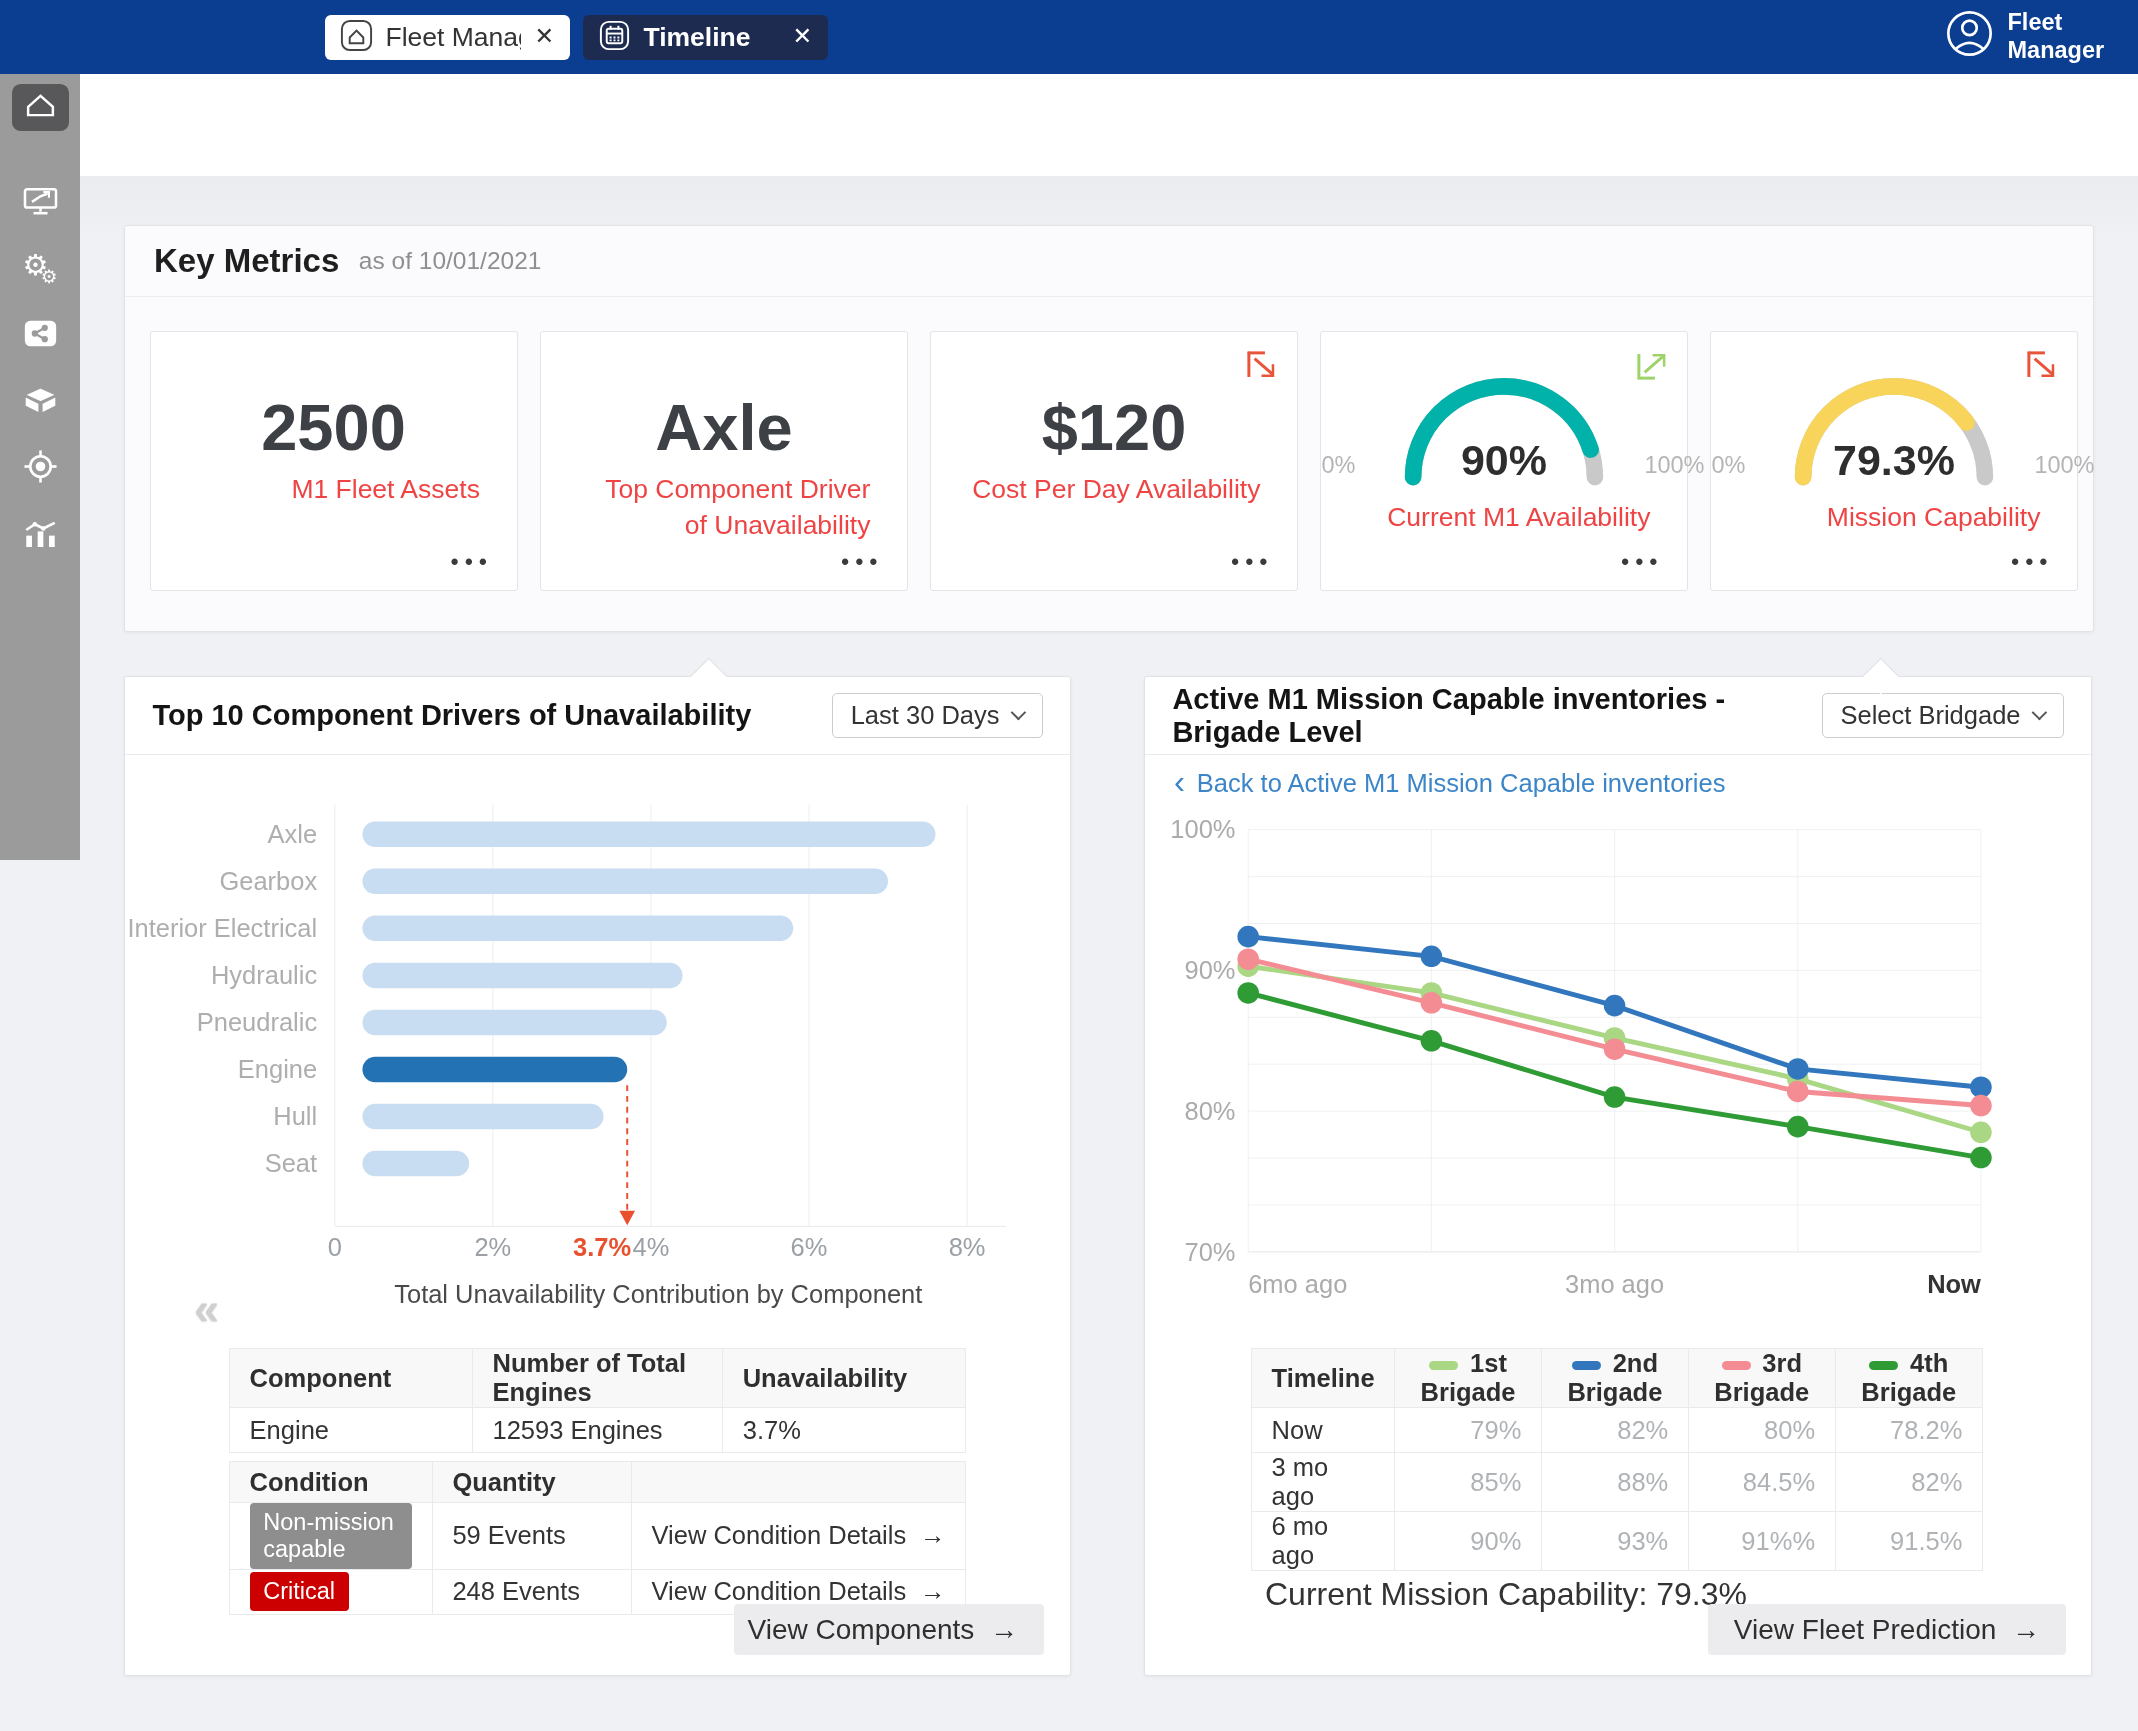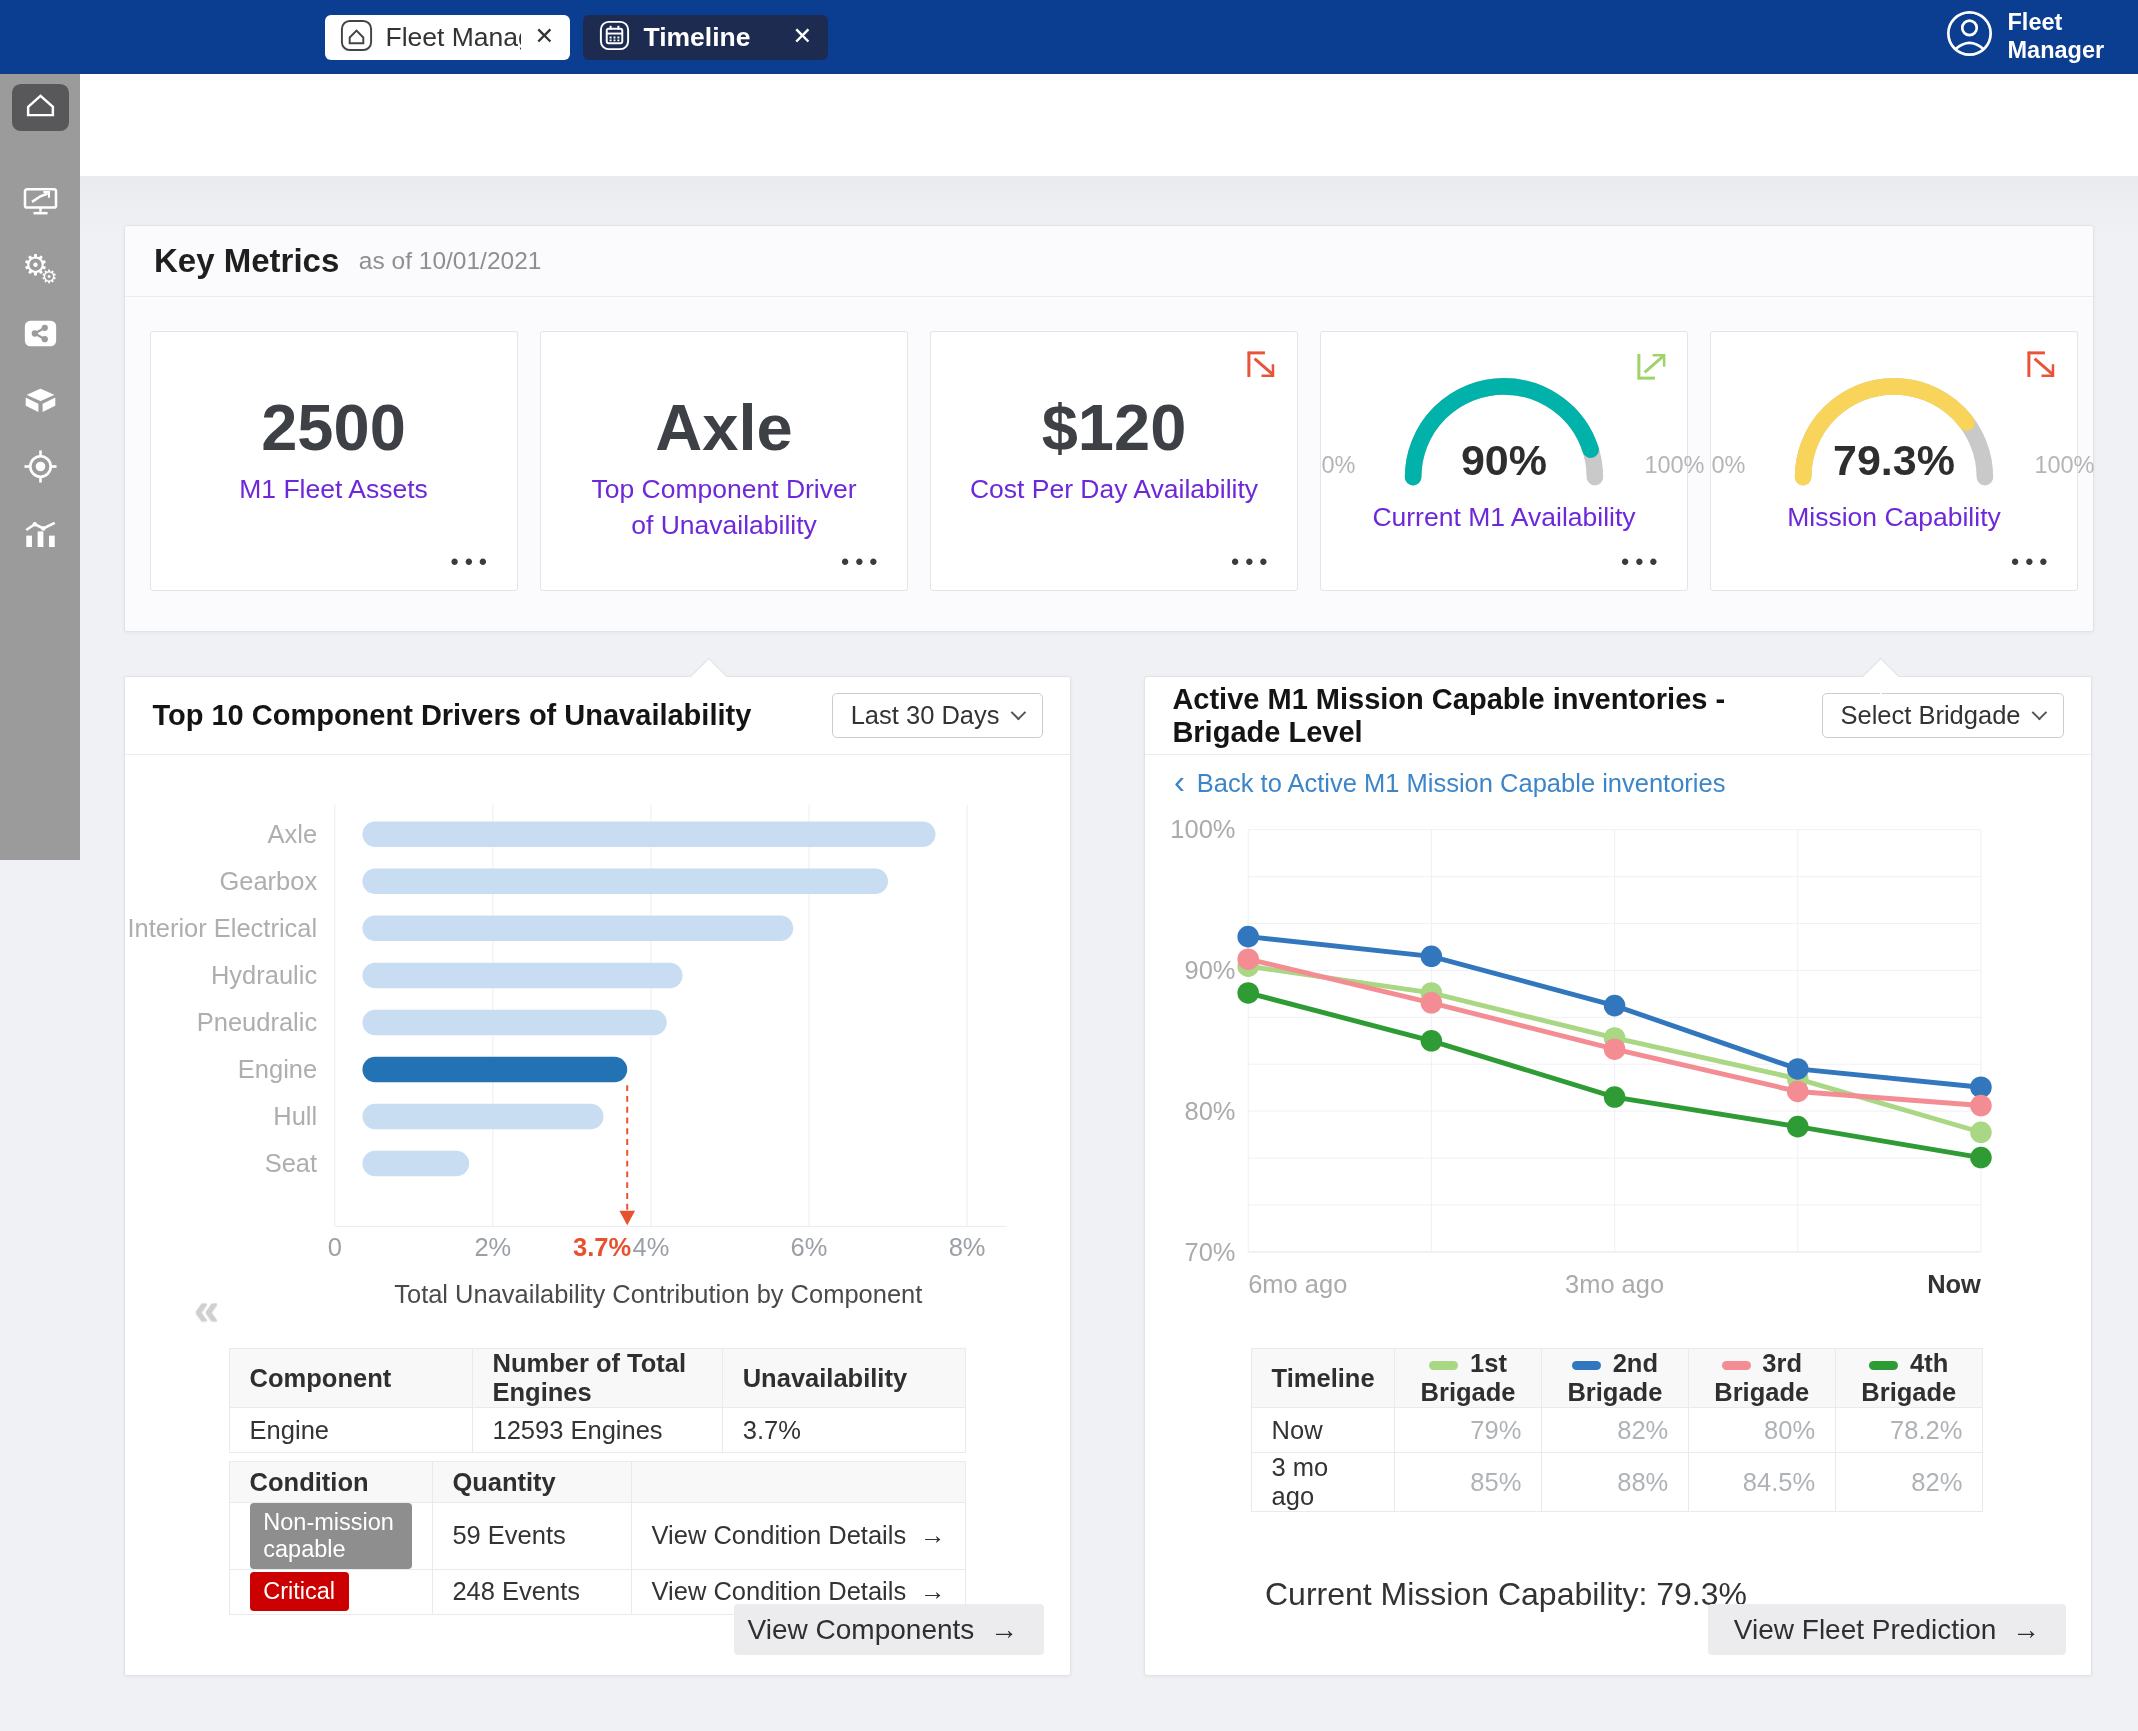--- a/index.html
+++ b/index.html
@@ -33,21 +33,21 @@
 
   
   .panel { position:absolute; background:#fff; border:1px solid #e1e3e6; border-radius:2.9px; box-shadow:0 1px 3.9px rgba(0,0,0,0.05); }
   .km-panel { left:124px; top:225px; width:1970px; height:407px; background:#fbfbfd; }
   .km-header { height:71px; border-bottom:1px solid #ececee; display:flex; align-items:center; padding:0 29px; gap:19.6px; }
   .km-title { font-size:33px; font-weight:bold; color:#1f1f1f; }
   .km-asof { font-size:24.5px; color:#8f8f8f; }
 
   .metric-card { position:absolute; top:105px; width:368px; height:260px; background:#fff; border:1px solid #e2e4e7; border-radius:2.9px; }
   .card-value { position:absolute; left:0; top:51px; width:100%; height:88px; display:flex; align-items:center; justify-content:center; font-size:65px; font-weight:bold; color:#3d4045; }
-  .card-label { position:absolute; left:10%; top:139px; width:80%; text-align:center; font-size:26.5px; line-height:36px; color:#6d28d9; }
+  .card-label { position:absolute; left:10%; top:139px; width:80%; text-align:right; font-size:26.5px; line-height:36px; color:#ef4444; }
   .ellipsis-btn { position:absolute; right:23.5px; bottom:13.7px; font-size:23.5px; letter-spacing:5.9px; color:#3b3b3b; cursor:pointer; }
   .trend-icon { position:absolute; top:13.7px; right:15.7px; width:39px; height:39px; }
   .trend-down { color:#e8543a; }
   .trend-up   { color:#9ed36a; }
   .gauge-wrap { position:absolute; left:50%; transform:translateX(-50%); top:25.5px; width:255px; height:129px; }
   .gauge-value { position:absolute; left:0; bottom:2px; width:100%; text-align:center; font-size:43px; font-weight:bold; color:#2e2e2e; }
   .gauge-min, .gauge-max { position:absolute; bottom:7.8px; font-size:23.5px; color:#b5b5b5; }
   .gauge-min { left:-55px; } .gauge-max { right:-73px; }
 
   .notch { position:absolute; top:-13.7px; width:25.5px; height:25.5px; background:#fff; border-left:1px solid #dcdee1; border-top:1px solid #dcdee1; transform:rotate(45deg); }
@@ -475,20 +475,27 @@
           <td class="val">80%</td>
           <td class="val">78.2%</td>
         </tr>
         <tr>
           <td>3 mo ago</td>
           <td class="val">85%</td>
           <td class="val">88%</td>
           <td class="val">84.5%</td>
           <td class="val">82%</td>
         </tr>
+        <tr>
+          <td>6 mo ago</td>
+          <td class="val">90%</td>
+          <td class="val">93%</td>
+          <td class="val">91%%</td>
+          <td class="val">91.5%</td>
+        </tr>
       </tbody>
     </table>
 
     <div class="footnote">Current Mission Capability: 79.3%</div>
 
     <button class="panel-btn">
       <span>View Fleet Prediction</span>
       <span>→</span>
     </button>
   </div>

